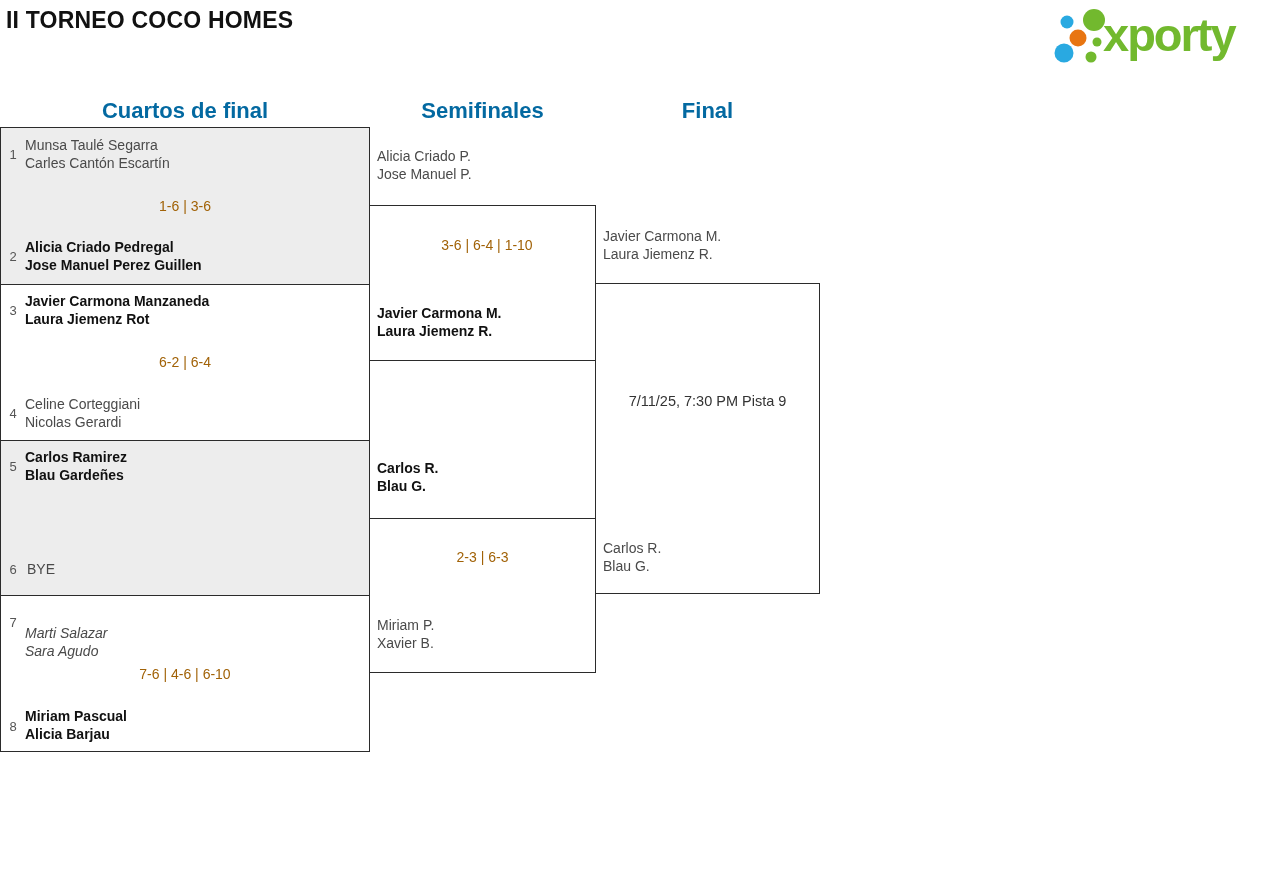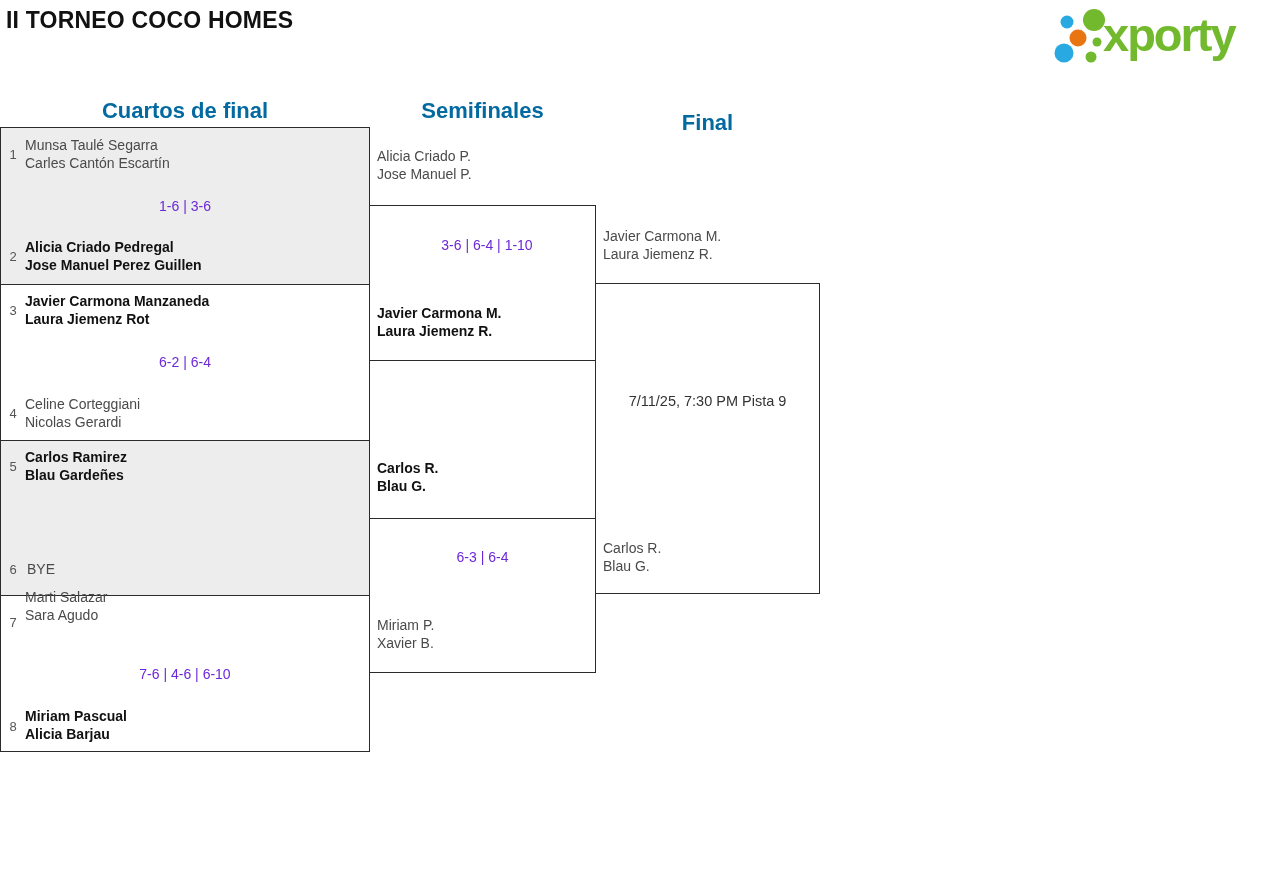--- a/index.html
+++ b/index.html
@@ -15,21 +15,21 @@
   .wordmark{left:1103px;top:6px;font-size:47px;line-height:58px;font-weight:bold;color:#72B92E;letter-spacing:-2px;}
   
   .col-header{top:98px;font-size:22px;font-weight:600;color:#0369a1;text-align:center;}
   
   .box{border:1px solid #2b2b2b;box-sizing:border-box;background:#fff;}
   .box.shaded{background:#ededed;}
   
   .team{font-size:14px;line-height:18px;color:#4a4a4a;white-space:nowrap;}
   .team.winner{color:#111;font-weight:600;}
   .seed{font-size:13px;line-height:18px;color:#555;width:18px;text-align:center;}
-  .score{font-size:14px;line-height:14px;color:#6d28d9;text-align:center;white-space:nowrap;}
+  .score{font-size:14px;line-height:14px;color:#a16207;text-align:center;white-space:nowrap;}
   .schedule{font-size:14.5px;color:#333;text-align:center;white-space:nowrap;}
 </style>
 </head>
 <body>
 
 <div class="abs title">
   <div>II TORNEO COCO HOMES</div>
 </div>
 
 <div class="abs" style="left:1045px;top:5px;width:230px;height:75px;">
@@ -39,21 +39,21 @@
     <circle cx="33" cy="33" r="8.5" fill="#E87511"></circle>
     <circle cx="52" cy="37" r="4.5" fill="#72B92E"></circle>
     <circle cx="19" cy="48" r="9.5" fill="#29A9E1"></circle>
     <circle cx="46" cy="52" r="5.5" fill="#72B92E"></circle>
   </svg>
   <span class="abs wordmark" style="left:58px;top:1px;">xporty</span>
 </div>
 
 <div class="abs col-header" style="left:0;width:370px;">Cuartos de final</div>
 <div class="abs col-header" style="left:369px;width:227px;">Semifinales</div>
-<div class="abs col-header" style="left:595px;width:225px;margin-top:12px;">Final</div>
+<div class="abs col-header" style="left:595px;width:225px;">Final</div>
 
 <div class="abs box shaded" style="left:0;top:127px;width:370px;height:158px;"></div>
 <div class="abs box" style="left:0;top:284px;width:370px;height:157px;"></div>
 <div class="abs box shaded" style="left:0;top:440px;width:370px;height:156px;"></div>
 <div class="abs box" style="left:0;top:595px;width:370px;height:157px;"></div>
 
 <div class="abs seed" style="left:4px;top:146px;">1</div>
 <div class="abs team" style="left:25px;top:136px;">
   <div>Munsa Taulé Segarra</div>
   <div>Carles Cantón Escartín</div>
@@ -81,21 +81,21 @@
 <div class="abs team winner" style="left:25px;top:448px;">
   <div>Carlos Ramirez</div>
   <div>Blau Gardeñes</div>
 </div>
 <div class="abs seed" style="left:4px;top:561px;">6</div>
 <div class="abs team" style="left:27px;top:560px;">
   <div>BYE</div>
 </div>
 
 <div class="abs seed" style="left:4px;top:614px;">7</div>
-<div class="abs team" style="left:25px;top:588px;">
+<div class="abs team" style="left:25px;top:624px;font-style:italic;">
   <div>Marti Salazar</div>
   <div>Sara Agudo</div>
 </div>
 <div class="abs score" style="left:0;width:370px;top:667px;">7-6 | 4-6 | 6-10</div>
 <div class="abs seed" style="left:4px;top:718px;">8</div>
 <div class="abs team winner" style="left:25px;top:707px;">
   <div>Miriam Pascual</div>
   <div>Alicia Barjau</div>
 </div>
 
@@ -109,21 +109,21 @@
 <div class="abs score" style="left:369px;width:236px;top:238px;">3-6 | 6-4 | 1-10</div>
 <div class="abs team winner" style="left:377px;top:304px;">
   <div>Javier Carmona M.</div>
   <div>Laura Jiemenz R.</div>
 </div>
 
 <div class="abs team winner" style="left:377px;top:459px;">
   <div>Carlos R.</div>
   <div>Blau G.</div>
 </div>
-<div class="abs score" style="left:369px;width:227px;top:550px;">6-3 | 6-4</div>
+<div class="abs score" style="left:369px;width:227px;top:550px;">2-3 | 6-3</div>
 <div class="abs team" style="left:377px;top:616px;">
   <div>Miriam P.</div>
   <div>Xavier B.</div>
 </div>
 
 <div class="abs box" style="left:595px;top:283px;width:225px;height:311px;"></div>
 
 <div class="abs team" style="left:603px;top:227px;">
   <div>Javier Carmona M.</div>
   <div>Laura Jiemenz R.</div>

